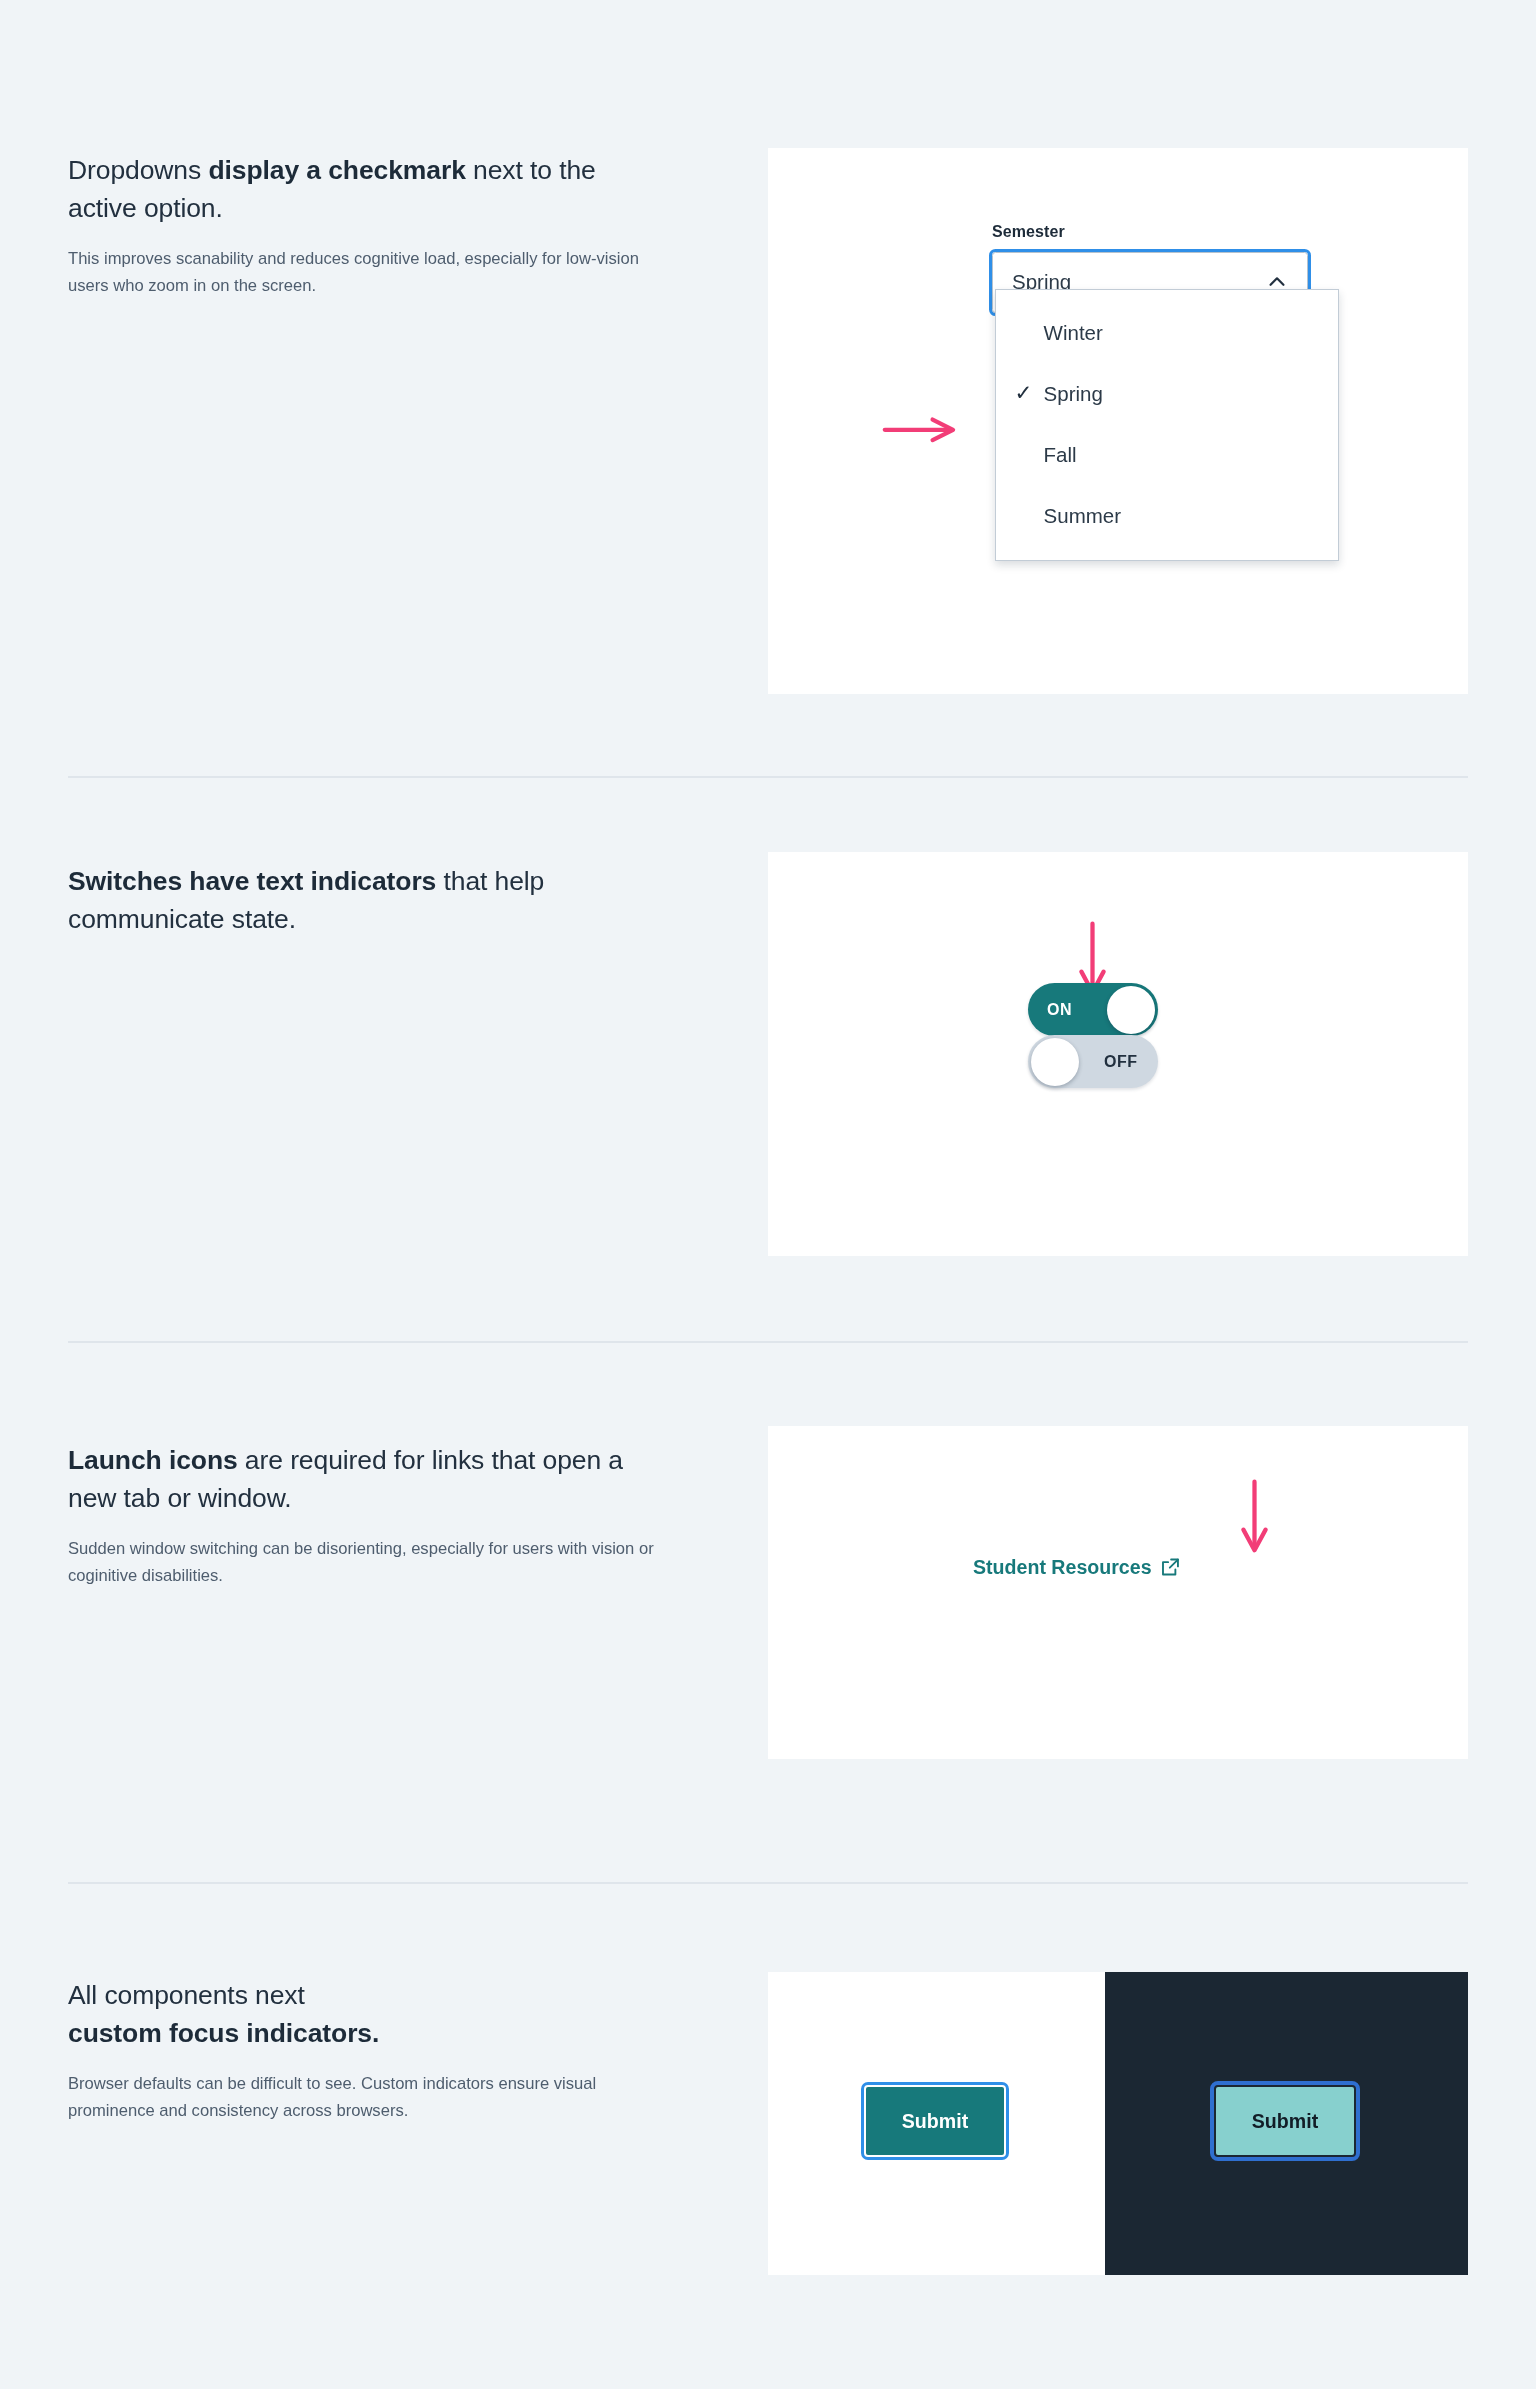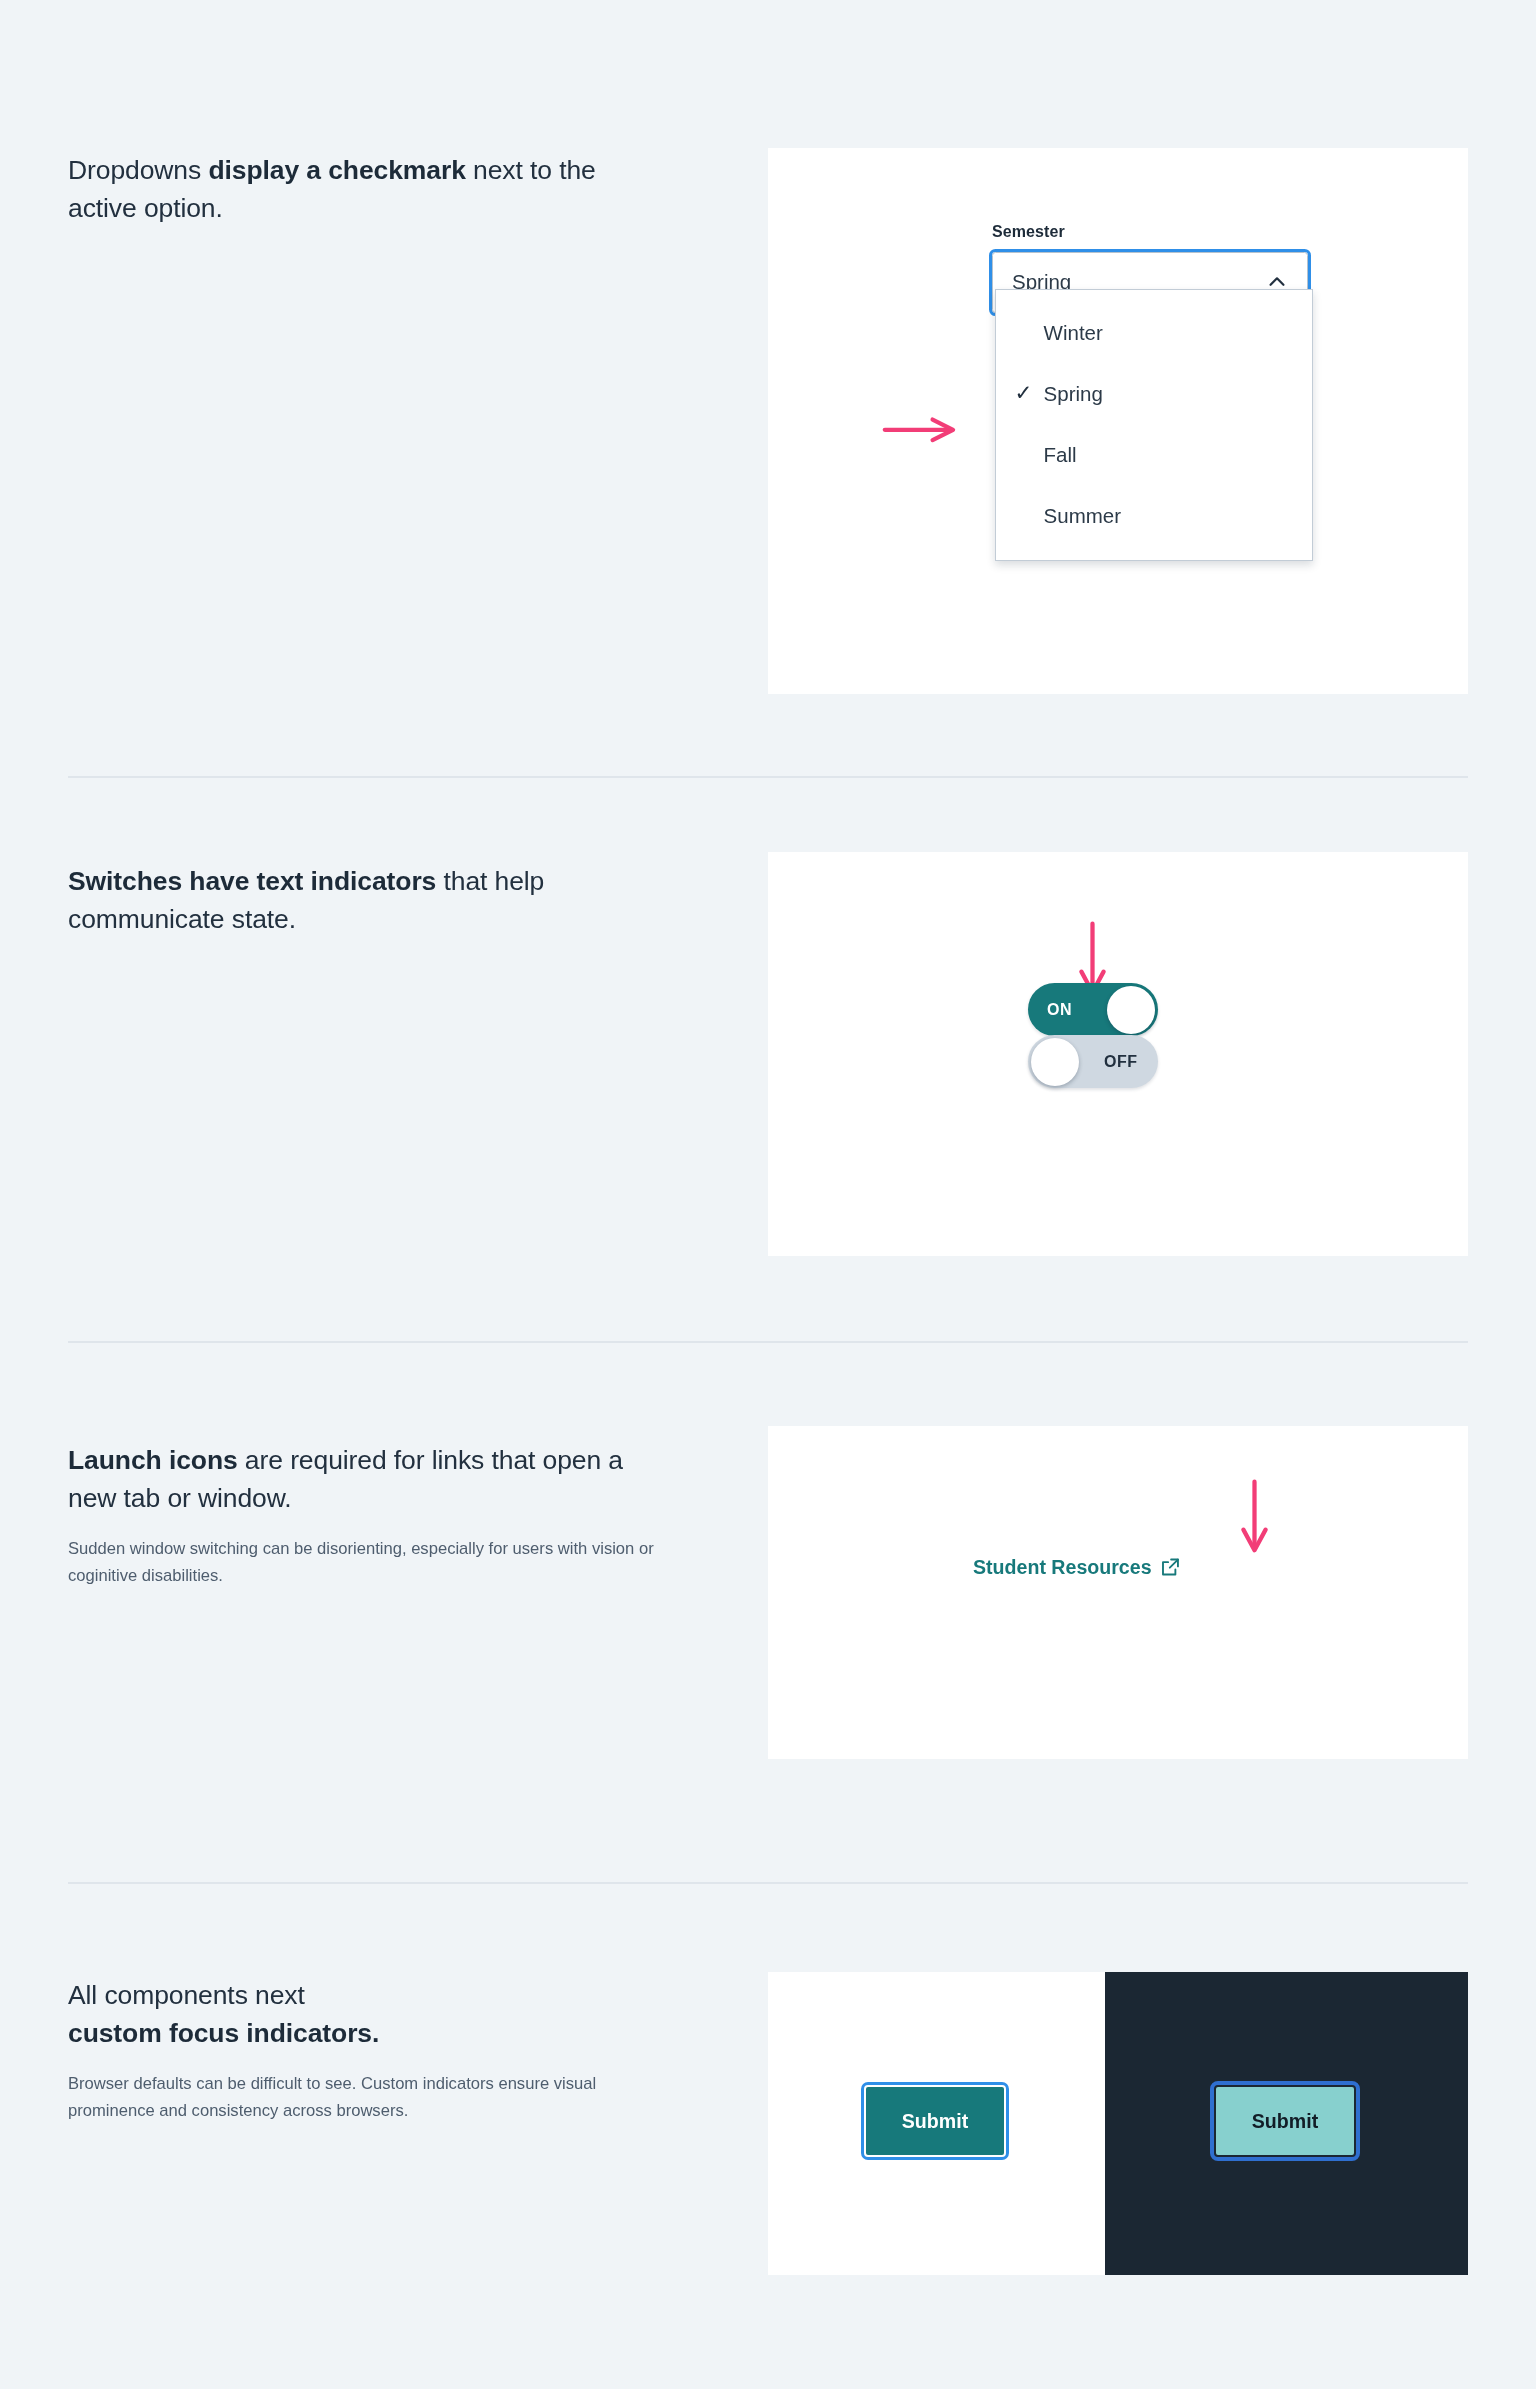--- a/index.html
+++ b/index.html
@@ -103,21 +103,21 @@
   .chev {
     width: 22px;
     height: 22px;
     flex: none;
     color: #22303f;
   }
   .menu {
     position: absolute;
     left: 2.6px;
     top: 68px;
-    width: 318px;
+    width: 344px;
     background: #ffffff;
     border: 0.9px solid #c2ccd6;
     box-shadow: 0 4.3px 8.5px rgba(20,35,55,0.16);
     padding: 12px 0 13.7px 0;
   }
   .menu-item {
     height: 61px;
     display: flex;
     align-items: center;
     padding-left: 19px;
@@ -208,20 +208,21 @@
 </style>
 </head>
 <body>
 
 <div class="page">
 
   <div class="section" style="top:16px;height:762px;">
 
     <div class="copy" style="top:135px;">
       <div class="headline"><span>Dropdowns </span><b>display a checkmark</b><span> next to the active option.</span></div>
+      <div class="body-copy">This improves scanability and reduces cognitive load, especially for low-vision users who zoom in on the screen.</div>
     </div>
 
     <div class="panel" style="left:768px;top:132px;width:700px;height:546px;">
 
       <div class="arrow" style="left:115px;top:269px;width:77px;height:25.6px;">
         <svg width="77" height="25.6" viewBox="0 0 90 30" fill="none">
           <path d="M2 15 H76" stroke="#f23d77" stroke-width="5" stroke-linecap="round"></path>
           <path d="M58 3 L82 15 L58 27" stroke="#f23d77" stroke-width="5" stroke-linecap="round" stroke-linejoin="round" fill="none"></path>
         </svg>
       </div>

